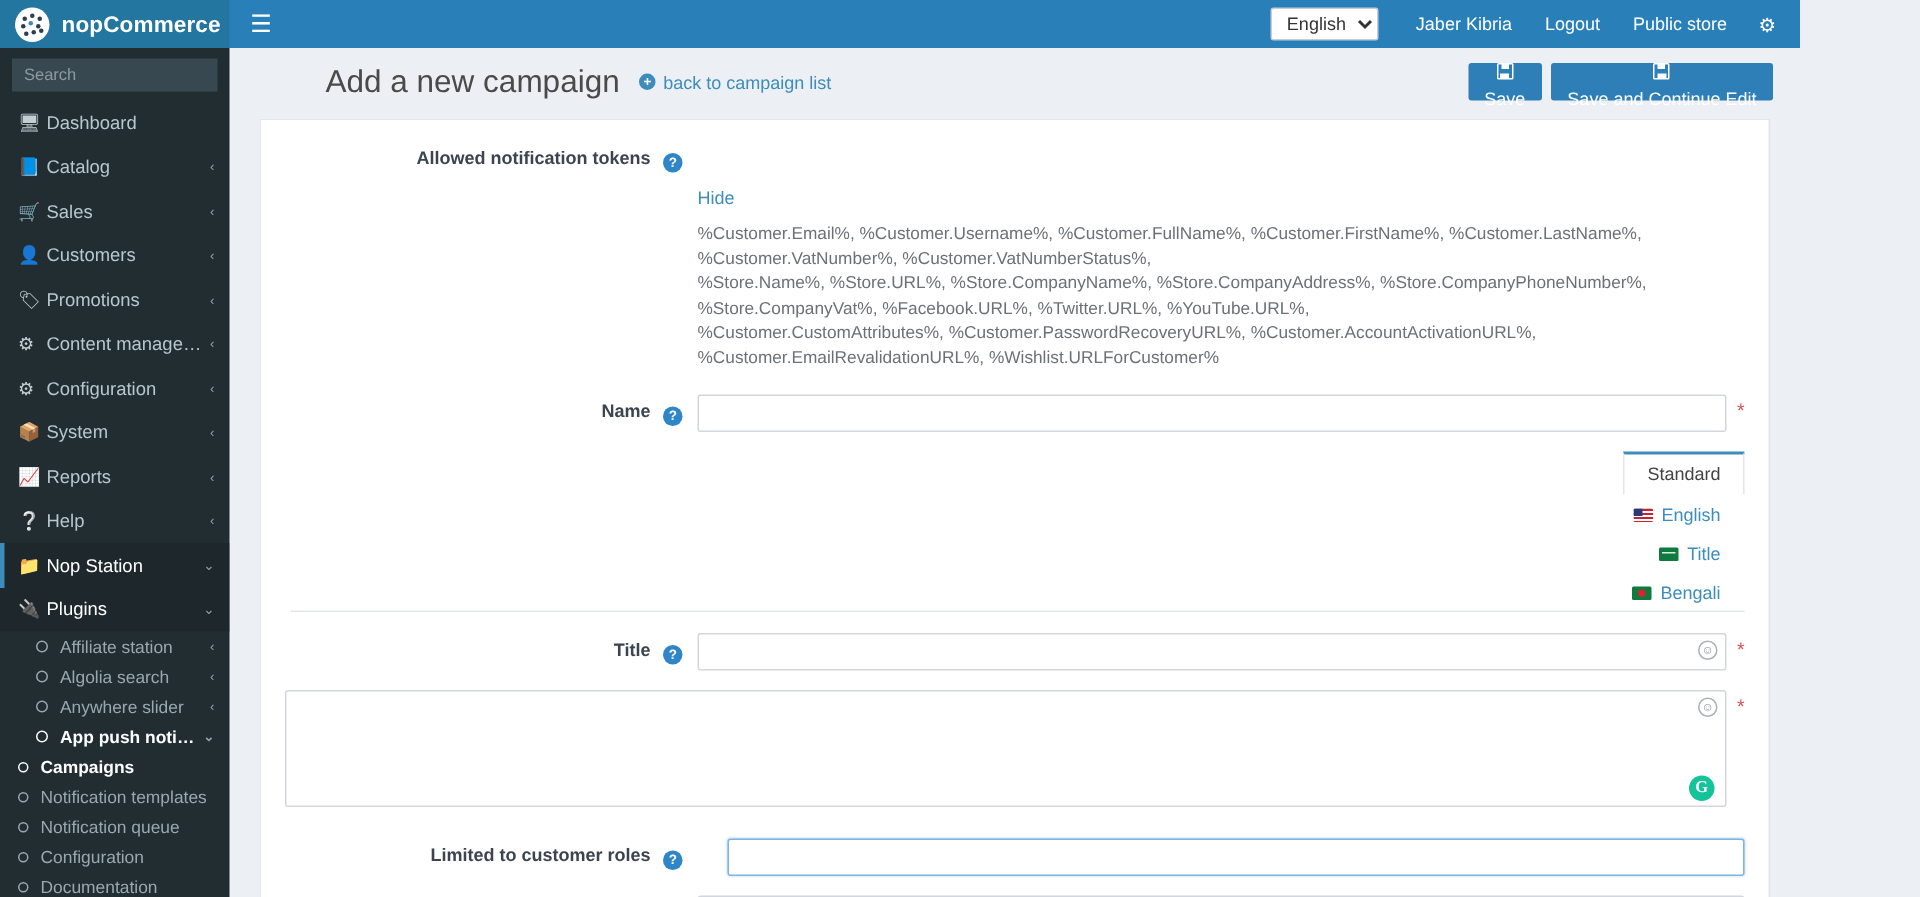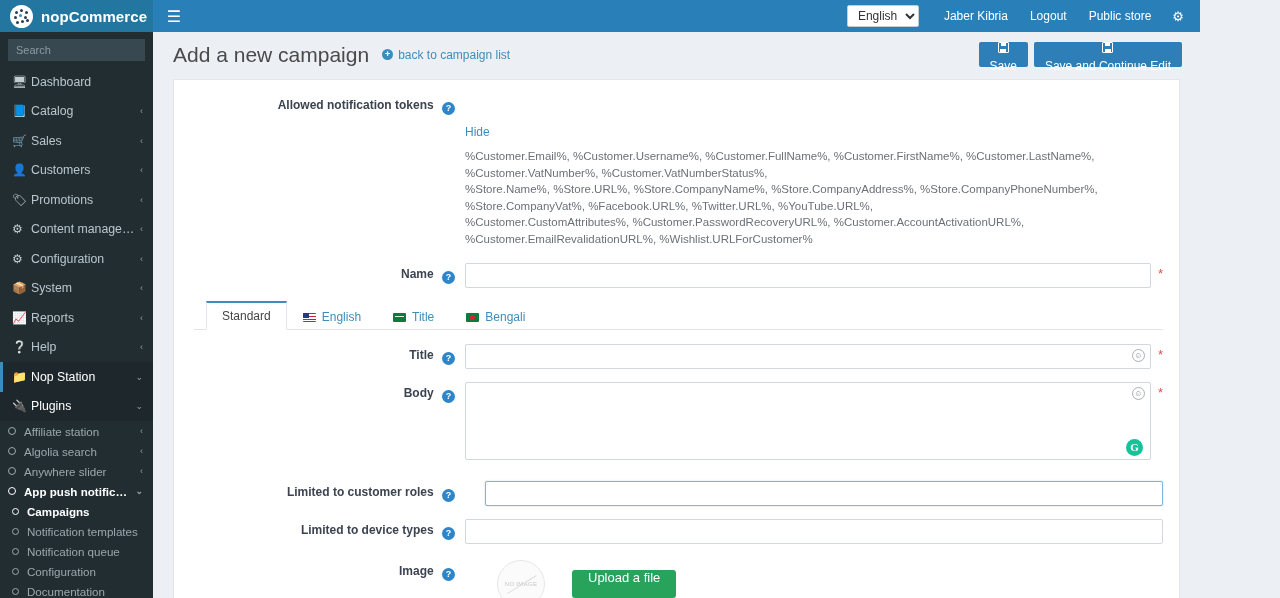--- a/index.html
+++ b/index.html
@@ -56,35 +56,35 @@
     color:#b8c7ce; font-size:12.3px; cursor:pointer; position:relative; white-space:nowrap;
   }
   .nav-item .ic { width:19px; flex:0 0 19px; font-size:12px; color:#c3ced3; display:flex; align-items:center; }
   .nav-item .lbl { flex:1; overflow:hidden; text-overflow:ellipsis; }
   .nav-item .caret { font-size:9px; color:#8fa0a8; margin-left:4px; }
   .nav-item.active { background:#1e282c; color:#fff; }
   .nav-item.active::before {
     content:""; position:absolute; left:0; top:0; bottom:0; width:3px; background:#3c8dbc;
   }
   .nav-item.open { background:#1e282c; color:#fff; }
-  .sub1 .nav-item { padding-left:8px; font-size:11.6px; color:#9aa8ae; height:20px; }
+  .sub1 .nav-item { padding-left:24px; font-size:11.6px; color:#9aa8ae; height:20px; }
   .sub2 .nav-item { font-size:11.6px; color:#9aa8ae; height:20px; }
   .sub1 .nav-item.cur, .sub2 .nav-item.cur { color:#fff; font-weight:bold; }
   .ring {
     width:8px; height:8px; border-radius:50%; border:1.4px solid currentColor;
     display:inline-block; flex:0 0 8px; margin-right:8px;
   }
   .ring.sm { width:7px; height:7px; border-width:1.2px; flex:0 0 7px; }
 
   
   .content { flex:1 1 auto; background:#eceff4; overflow:hidden; display:flex; flex-direction:column; min-width:0; }
   .page-head {
     display:flex; align-items:center; padding:10px 18px 12px 20px; flex:0 0 auto;
   }
-  .page-title { font-size:21px; color:#4a4a4a; font-weight:normal; }
+  .page-title { font-size:21px; color:#4a4a4a; font-weight:normal;margin-left:44px; }
   .back-link {
     display:flex; align-items:center; gap:5px; margin-left:13px; color:#3c8dbc;
     font-size:12px; text-decoration:none; cursor:pointer;
   }
   .plus-circle {
     width:11px; height:11px; border-radius:50%; background:#3c8dbc; color:#fff;
     font-size:9px; line-height:11px; text-align:center; font-weight:bold; flex:0 0 11px;
   }
   .head-actions { margin-left:auto; display:flex; gap:6px; }
   .btn {
@@ -142,21 +142,21 @@
     font-family:"Liberation Serif", serif;
   }
 
   
   .tokens-col { flex:1 1 auto; min-width:0; padding-top:2px; }
   .hide-link { color:#3c8dbc; font-size:12px; cursor:pointer; display:inline-block; margin-bottom:9px;margin-top:29px; }
   .tokens-text { font-size:11.5px; color:#6b7178; line-height:16.5px; }
   .cond-text { font-size:11.5px; color:#6b7178; margin-top:16px; }
 
   
-  .tabs { display:flex; align-items:flex-end; border-bottom:1px solid #e2e6ea; margin:3px 0 0 4px; padding-left:12px; }
+  .tabs { display:flex; align-items:flex-end; border-bottom:1px solid #e2e6ea; margin:3px 0 0 4px; padding-left:12px;flex-direction:column; }
   .tab {
     display:flex; align-items:center; gap:6px; padding:6px 15px 6px 15px; font-size:12px;
     color:#3c8dbc; cursor:pointer; border:1px solid transparent; border-bottom:0; margin-bottom:-1px;
     background:transparent;
   }
   .tab.active {
     color:#444; background:#fff; border-color:#e2e6ea; border-top:2px solid #3c8dbc; border-bottom:1px solid #fff;
   }
   .flag { width:13px; height:9px; flex:0 0 13px; border-radius:1px; position:relative; overflow:hidden; display:inline-block; }
   .flag-us { background:#f2f2f2; }
@@ -415,24 +415,20 @@
                 <div class="ctl-col">
                   <div class="ta-wrap">
                     <input class="inp" value="" style="">
                     <span class="emoji-btn">☺</span>
                   </div>
                   <span class="req">*</span>
                 </div>
               </div>
 
               <div class="row">
-                <div class="lbl-col">
-                  <span>Body</span>
-                  <span class="help">?</span>
-                </div>
                 <div class="ctl-col">
                   <div class="ta-wrap">
                     <textarea class="ta" style=""></textarea>
                     <span class="emoji-btn">☺</span>
                     <span class="grammarly">G</span>
                   </div>
                   <span class="req">*</span>
                 </div>
               </div>
 

